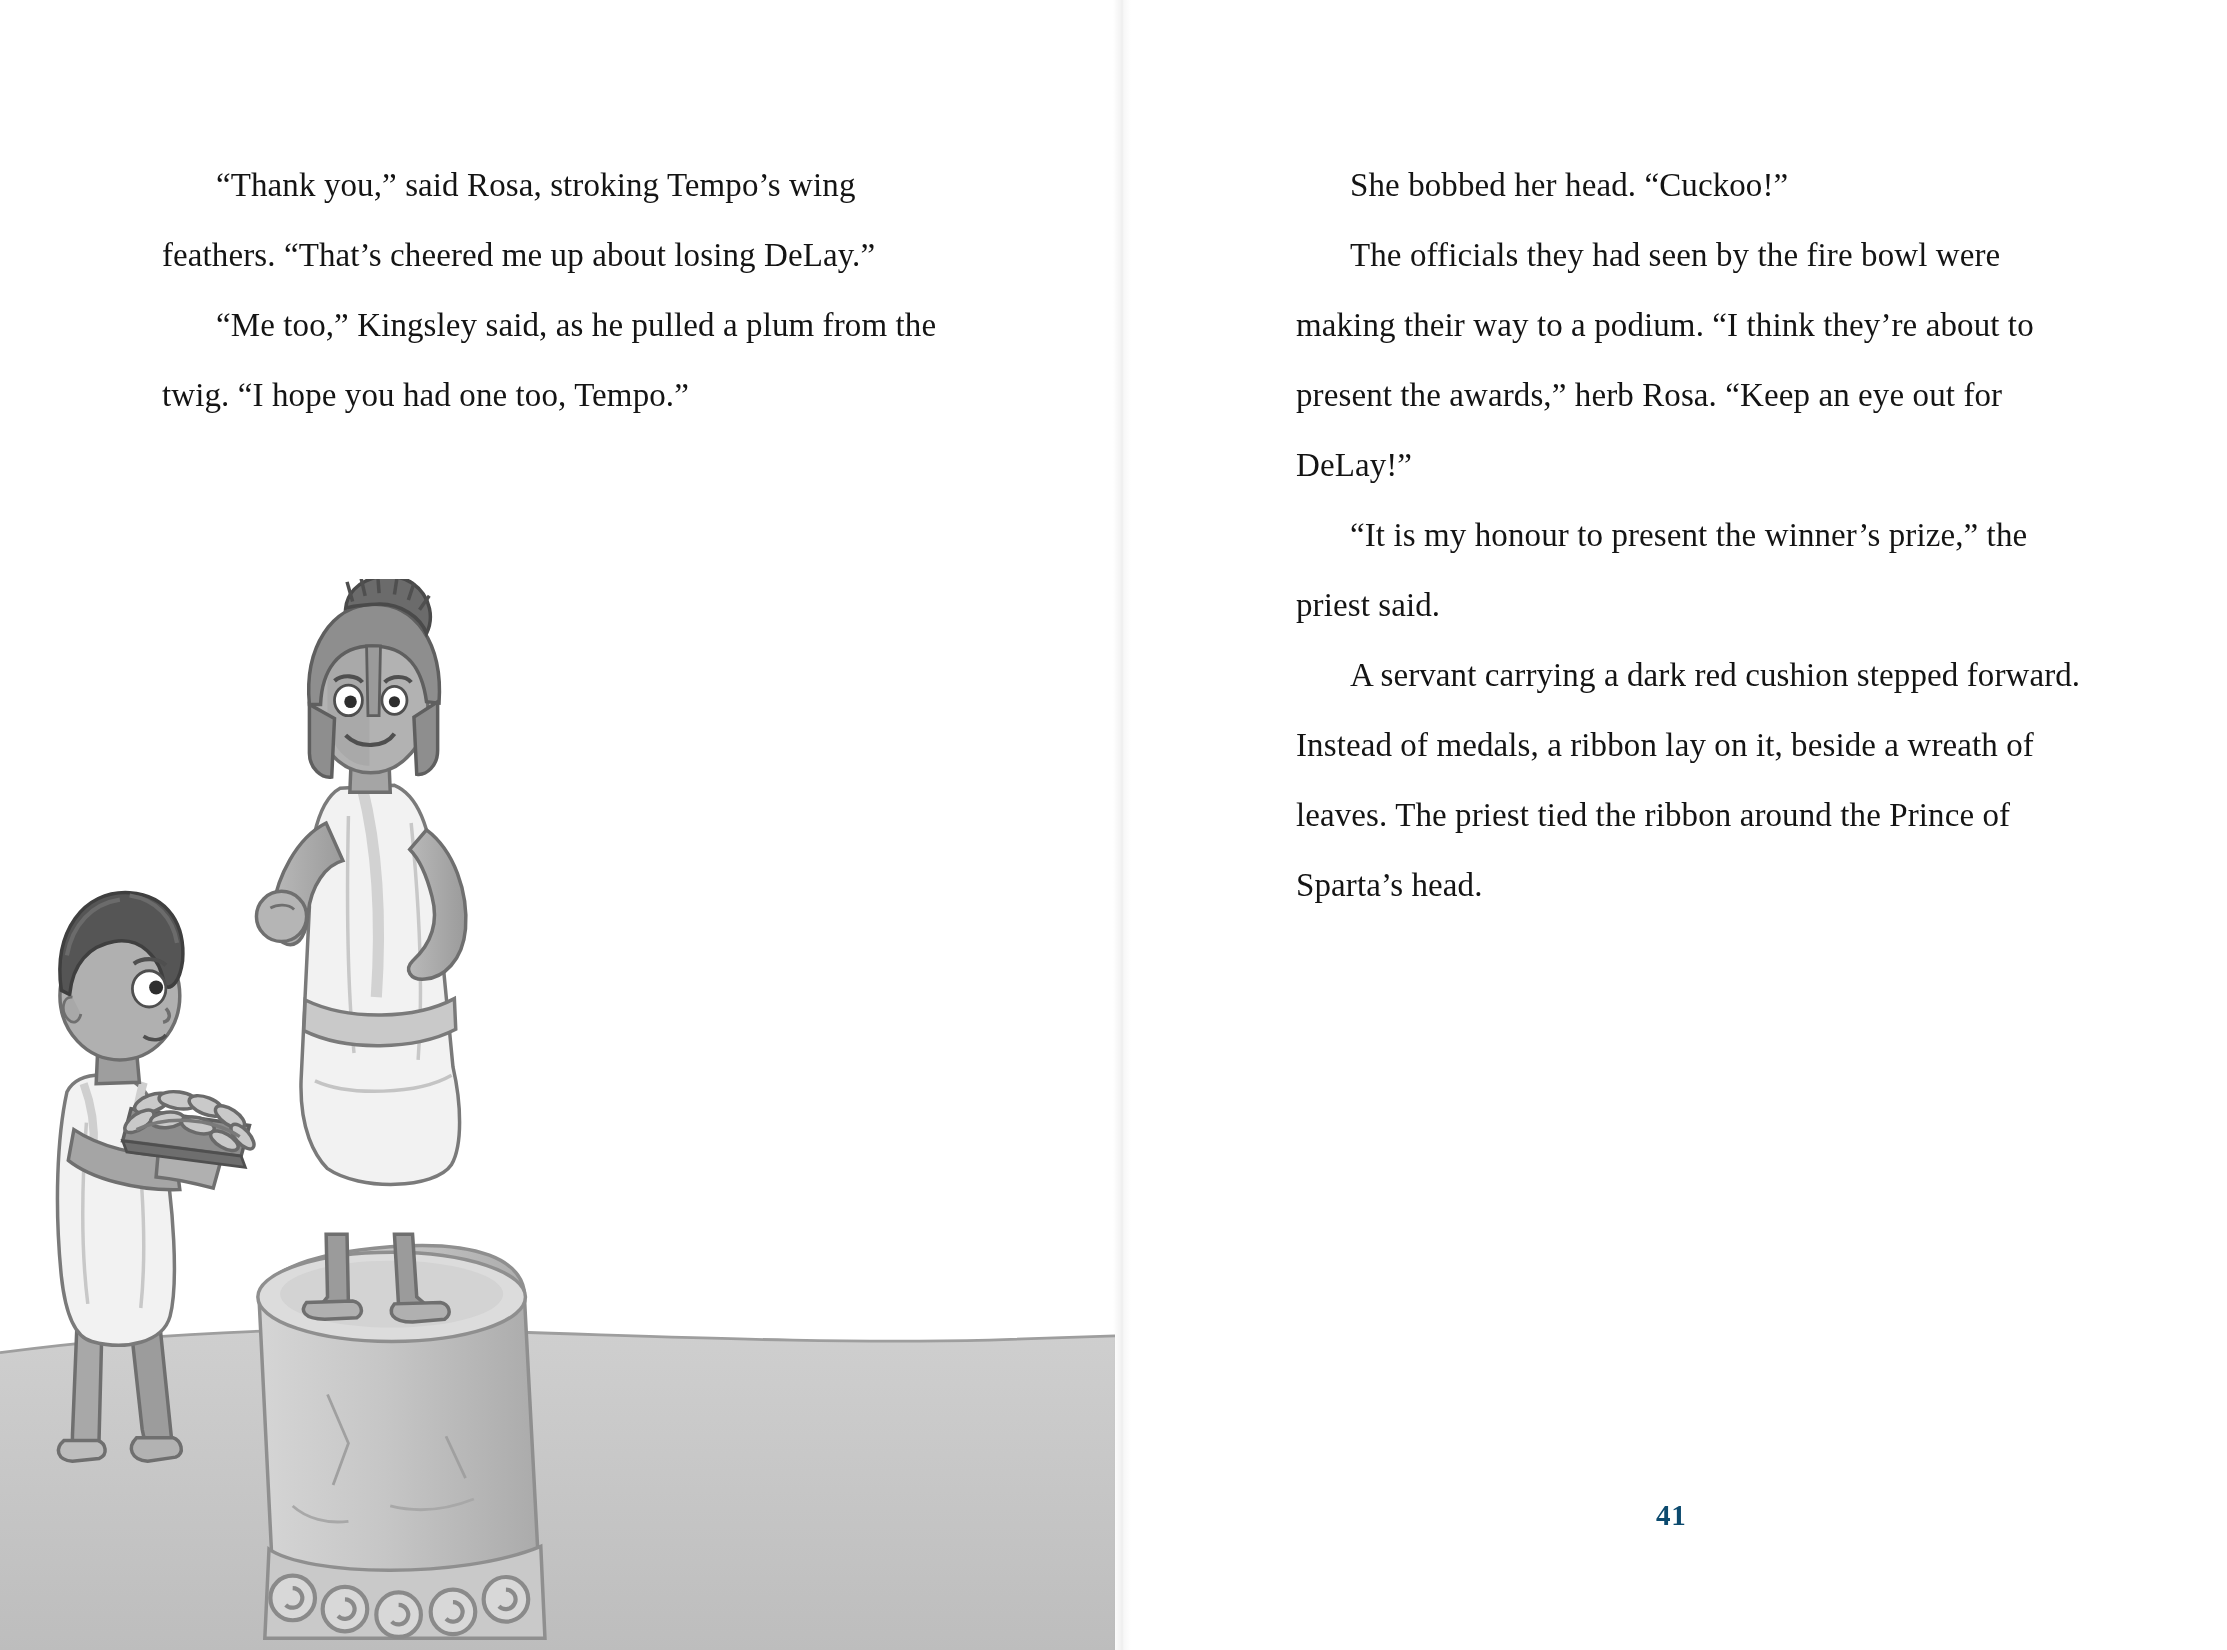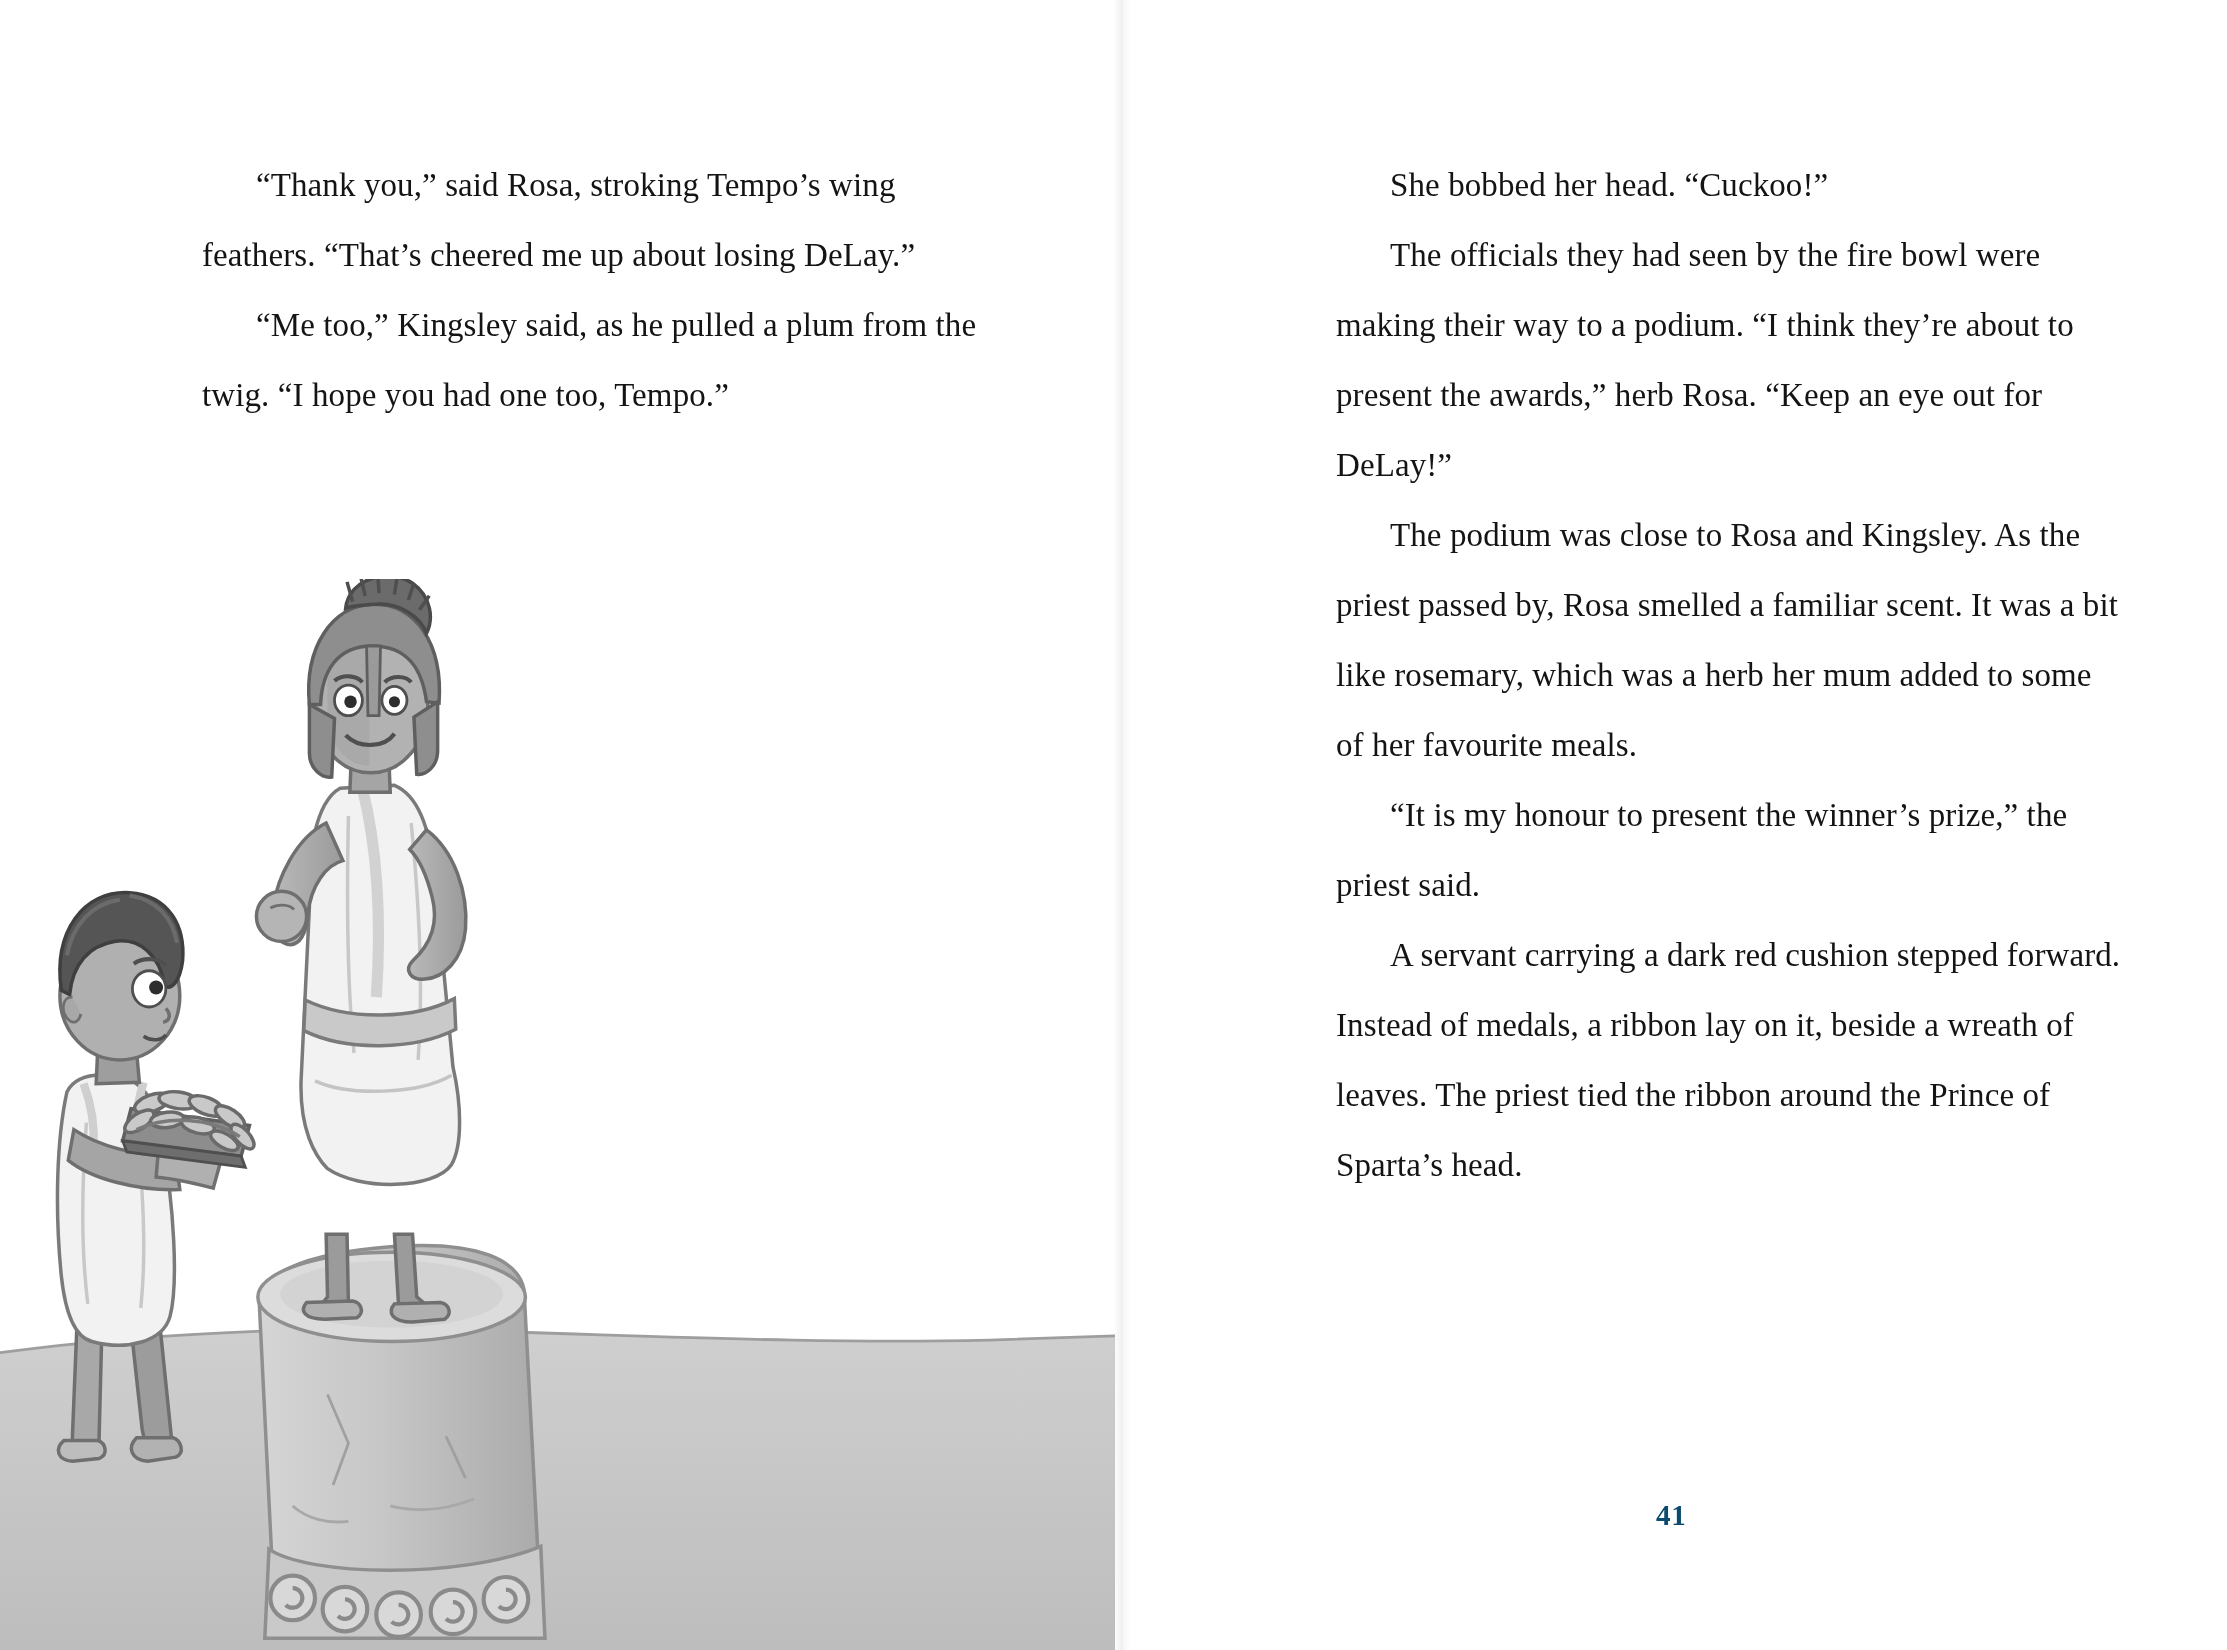--- a/index.html
+++ b/index.html
@@ -55,21 +55,20 @@
     pointer-events: none;
   }
 
   
   .textcol {
     position: absolute;
     font-size: 33px;
     line-height: 70px;
     letter-spacing: 0.1px;
     color: #141414;
-    margin-left: 40px;
   }
   .textcol p {
     margin: 0;
   }
   .textcol p.indent {
     text-indent: 54px;
   }
 
   .left-text {
     left: 162px;
@@ -292,21 +291,20 @@
         </g>
 
       </svg>
     </div>
   </div>
 
   <div class="page page-right">
     <div class="textcol right-text">
       <p class="indent">She bobbed her head. “Cuckoo!”</p>
       <p class="indent">The officials they had seen by the fire bowl were making their way to a podium. “I think they’re about to present the awards,” herb Rosa. “Keep an eye out for DeLay!”</p>
-      <p class="indent">The podium was close to Rosa and Kingsley. As the priest passed by, Rosa smelled a familiar scent. It was a bit like rosemary, which was a herb her mum added to some of her favourite meals.</p>
       <p class="indent">“It is my honour to present the winner’s prize,” the priest said.</p>
       <p class="indent">A servant carrying a dark red cushion stepped forward. Instead of medals, a ribbon lay on it, beside a wreath of leaves. The priest tied the ribbon around the Prince of Sparta’s head.</p>
     </div>
   </div>
 
   <div class="page-number">41</div>
 
   <div class="gutter"></div>
 </div>
 

